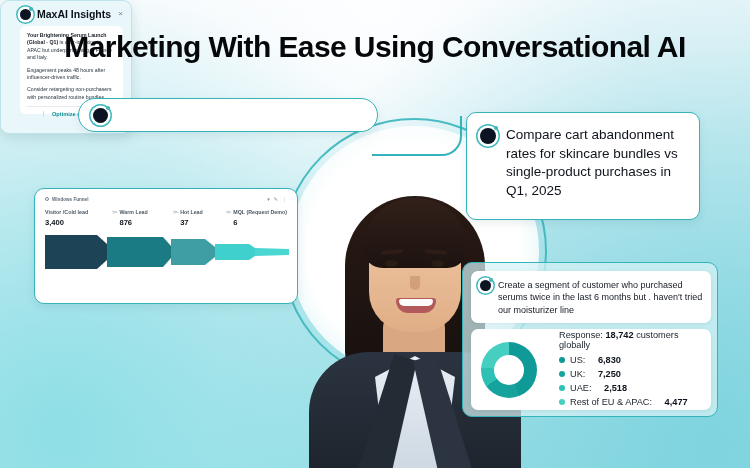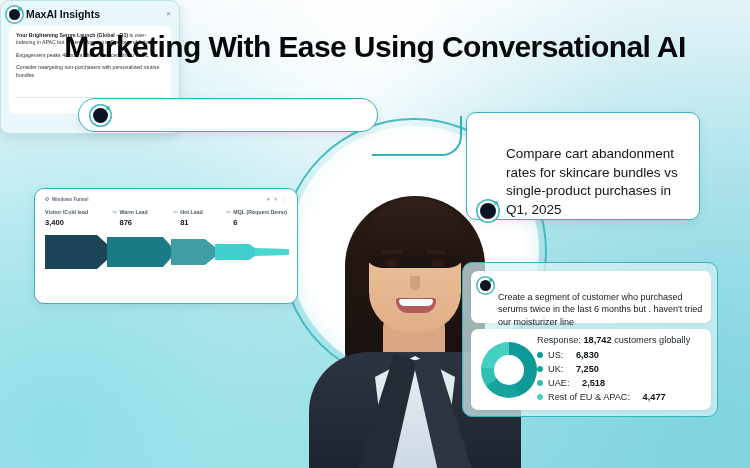--- a/index.html
+++ b/index.html
@@ -90,21 +90,20 @@
   .p-nose { position:absolute; left:127px; top:176px; width:10px; height:14px; background:rgba(188,135,100,.5); border-radius:0 0 6px 6px; }
   .p-mouth { position:absolute; left:113px; top:198px; width:40px; height:15px; background:#b2595c; border-radius:4px 4px 18px 18px; }
   .p-teeth { position:absolute; left:116px; top:199px; width:34px; height:7px; background:#fbfbfb; border-radius:3px 3px 7px 7px; }
   
   .card {
     position: absolute;
     background: #ffffff;
     border: 1.4px solid #35b3bb;
     border-radius: 10px;
     box-shadow: 0 3px 10px rgba(20,70,80,.09);
-    align-items: flex-end;
   }
   
   .ai-dot {
     flex: 0 0 auto;
     border-radius: 50%;
     background: #0c1322;
     box-shadow: 0 0 0 2.5px #ffffff, 0 0 0 4px #3fb8bd;
     position: relative;
   }
   .ai-dot::after {
@@ -141,25 +140,25 @@
     border: 1.4px solid #35b3bb;
     border-radius: 10px;
   }
   .prompt2 {
     position:absolute; left: 8px; top: 8px; width: 240px; height: 52px;
     background:#fff; border-radius: 7px;
     display:flex; gap:7px; padding: 8px 8px 0 9px;
     box-shadow: 0 1px 4px rgba(20,70,80,.08);
   }
   .prompt2 .ai-dot { width: 11px; height: 11px; margin-top:1px; }
-  .prompt2-text { font-size: 9px; line-height: 12.4px; color:#141a22;margin-top:12px; }
+  .prompt2-text { font-size: 9px; line-height: 12.4px; color:#141a22; }
   .resp {
     position:absolute; left: 8px; top: 66px; width: 240px; height: 81px;
     background:#fff; border-radius: 7px;
-    display:flex; align-items:center; gap:0; padding: 0 8px 0 10px;
+    display:flex; align-items:center; gap:22px; padding: 0 8px 0 10px;
     box-shadow: 0 1px 4px rgba(20,70,80,.08);
   }
   .donut {
     flex:0 0 auto; width: 56px; height: 56px; border-radius:50%;
     background: conic-gradient(
       #0f9a97 0deg 158deg,
       #16a39d 158deg 234deg,
       #2fc0b4 234deg 275deg,
       #45cfc0 275deg 360deg);
     display:flex; align-items:center; justify-content:center;
@@ -186,25 +185,25 @@
   .stages { display:flex; align-items:flex-start; margin-top:7px; }
   .stage-col { }
   .stage-col.s1 { width: 84px; } .stage-col.s2 { width: 66px; }
   .stage-col.s3 { width: 56px; } .stage-col.s4 { width: 62px; }
   .stage-name { font-size:5.3px; color:#4c5966; font-weight:600; white-space:nowrap; }
   .stage-val { font-size:7.6px; color:#0d141c; font-weight:700; margin-top:3px; }
   .chev { font-size:5.5px; color:#8b97a3; padding: 0 3px; margin-top:0px; letter-spacing:-1px; }
   .funnel-graphic { position:relative; margin-top:6px; height:38px; }
   
   .insights {
-    left: 190px; top: 308px; width: 180px; height: 134px;
+    left: 190px; top: 308px; width: 132px; height: 134px;
     background: #eaf7fa;
     border: 1.2px solid #bfe3ea;
     border-radius: 9px;
-    padding: 7px 8px 8px 8px;
+    padding: 7px 8px 8px 19px;
     box-shadow: 0 4px 12px rgba(20,70,80,.13);
   }
   .ins-head { display:flex; align-items:center; justify-content:space-between; }
   .ins-head-left { display:flex; align-items:center; gap:6px; }
   .ins-head-left .ai-dot { width: 11px; height: 11px; }
   .ins-title { font-size: 10.5px; font-weight:700; color:#0b1119; }
   .ins-close { font-size: 8px; color:#6d7b87; cursor:pointer; line-height:1; }
   .ins-body {
     margin-top: 6px; background:#fff; border-radius:6px;
     padding: 6px 7px; height: 88px;
@@ -310,21 +309,21 @@
         <div class="stage-val">3,400</div>
       </div>
       <div class="chev">&gt;&gt;</div>
       <div class="stage-col s2">
         <div class="stage-name">Warm Lead</div>
         <div class="stage-val">876</div>
       </div>
       <div class="chev">&gt;&gt;</div>
       <div class="stage-col s3">
         <div class="stage-name">Hot Lead</div>
-        <div class="stage-val">81</div>
+        <div class="stage-val">37</div>
       </div>
       <div class="chev">&gt;&gt;</div>
       <div class="stage-col s4">
         <div class="stage-name">MQL (Request Demo)</div>
         <div class="stage-val">6</div>
       </div>
     </div>
 
     <div class="funnel-graphic">
       <svg width="244" height="38" viewBox="0 0 244 38">

